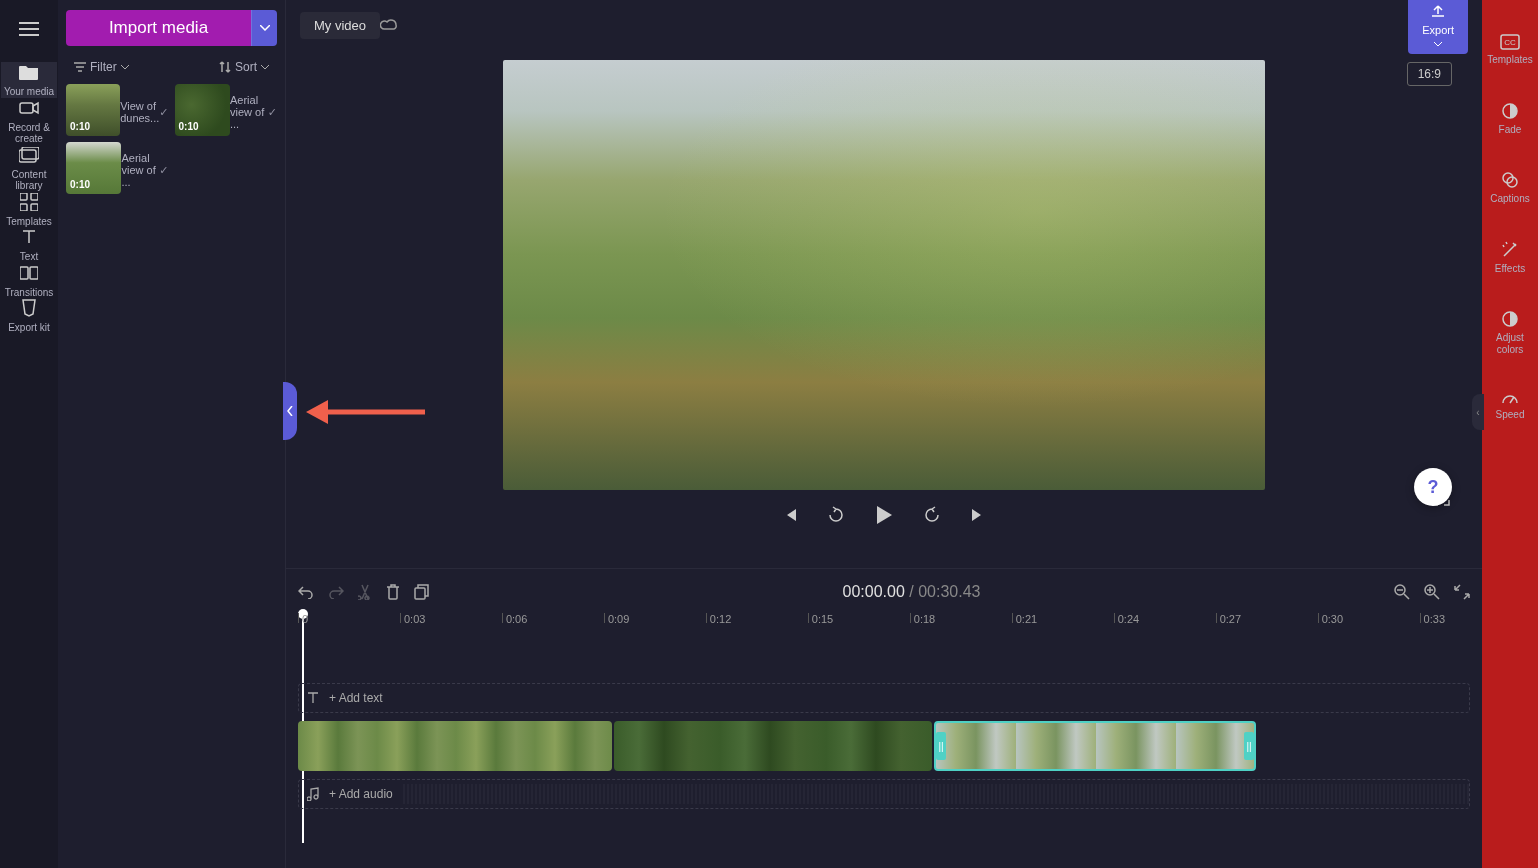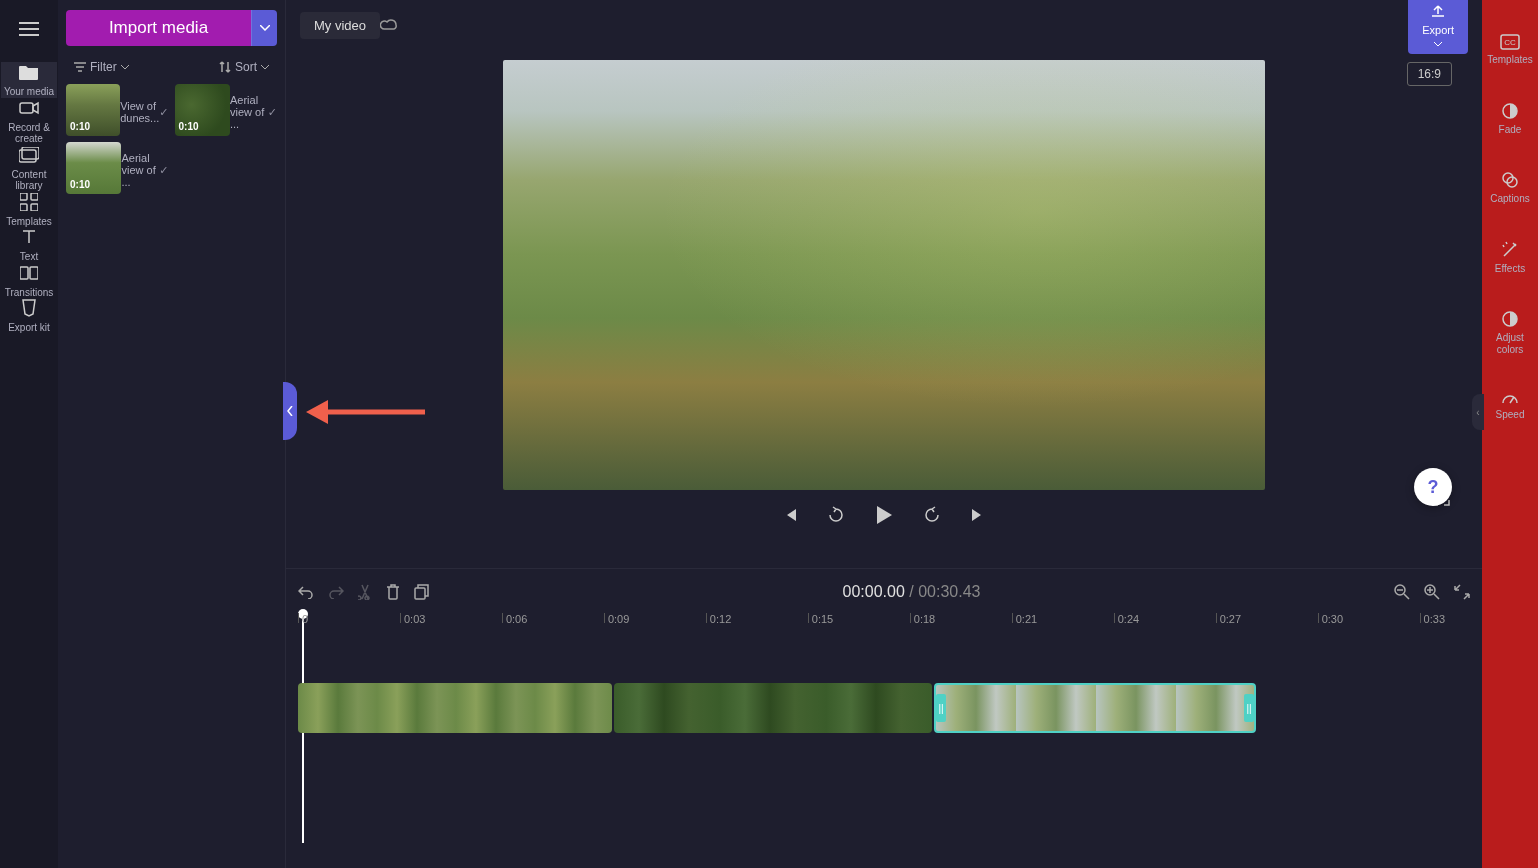--- a/index.html
+++ b/index.html
@@ -365,24 +365,37 @@
         <div class="ruler-tick" style="left:52.2%">0:18</div>
         <div class="ruler-tick" style="left:60.9%">0:21</div>
         <div class="ruler-tick" style="left:69.6%">0:24</div>
         <div class="ruler-tick" style="left:78.3%">0:27</div>
         <div class="ruler-tick" style="left:87.0%">0:30</div>
         <div class="ruler-tick" style="left:95.7%">0:33</div>
       </div>
 
       <div class="tracks">
         <div style="height:36px"></div>
+        <div class="track-lane">
+          <svg width="12" height="12">
+              <path stroke="#aaa" stroke-width="1.3" d="M1 1h10M6 1v10"></path>
+            </svg>
+          <span>+ Add text</span>
+        </div>
         <div class="clips-lane">
           <div class="clip clip1"></div>
           <div class="clip clip2"></div>
           <div class="clip clip3"></div>
+        </div>
+        <div class="track-lane">
+          <svg width="12" height="14">
+              <path fill="none" stroke="#aaa" stroke-width="1.3" d="M4 12a2 2 0 1 1 0-.1M4 12V2l7-1v9a2 2 0 1 1 0-.1"></path>
+            </svg>
+          <span>+ Add audio</span>
+          <div class="audio-wave"></div>
         </div>
       </div>
     </div>
 
     <svg class="annotation-arrow" width="130" height="36" style="position:absolute; left:14px; top:394px;">
       <line x1="125" y1="18" x2="20" y2="18" stroke="#f0604c" stroke-width="5"></line>
       <polygon points="6,18 28,6 28,30" fill="#f0604c"></polygon>
     </svg>
   </div>
 

